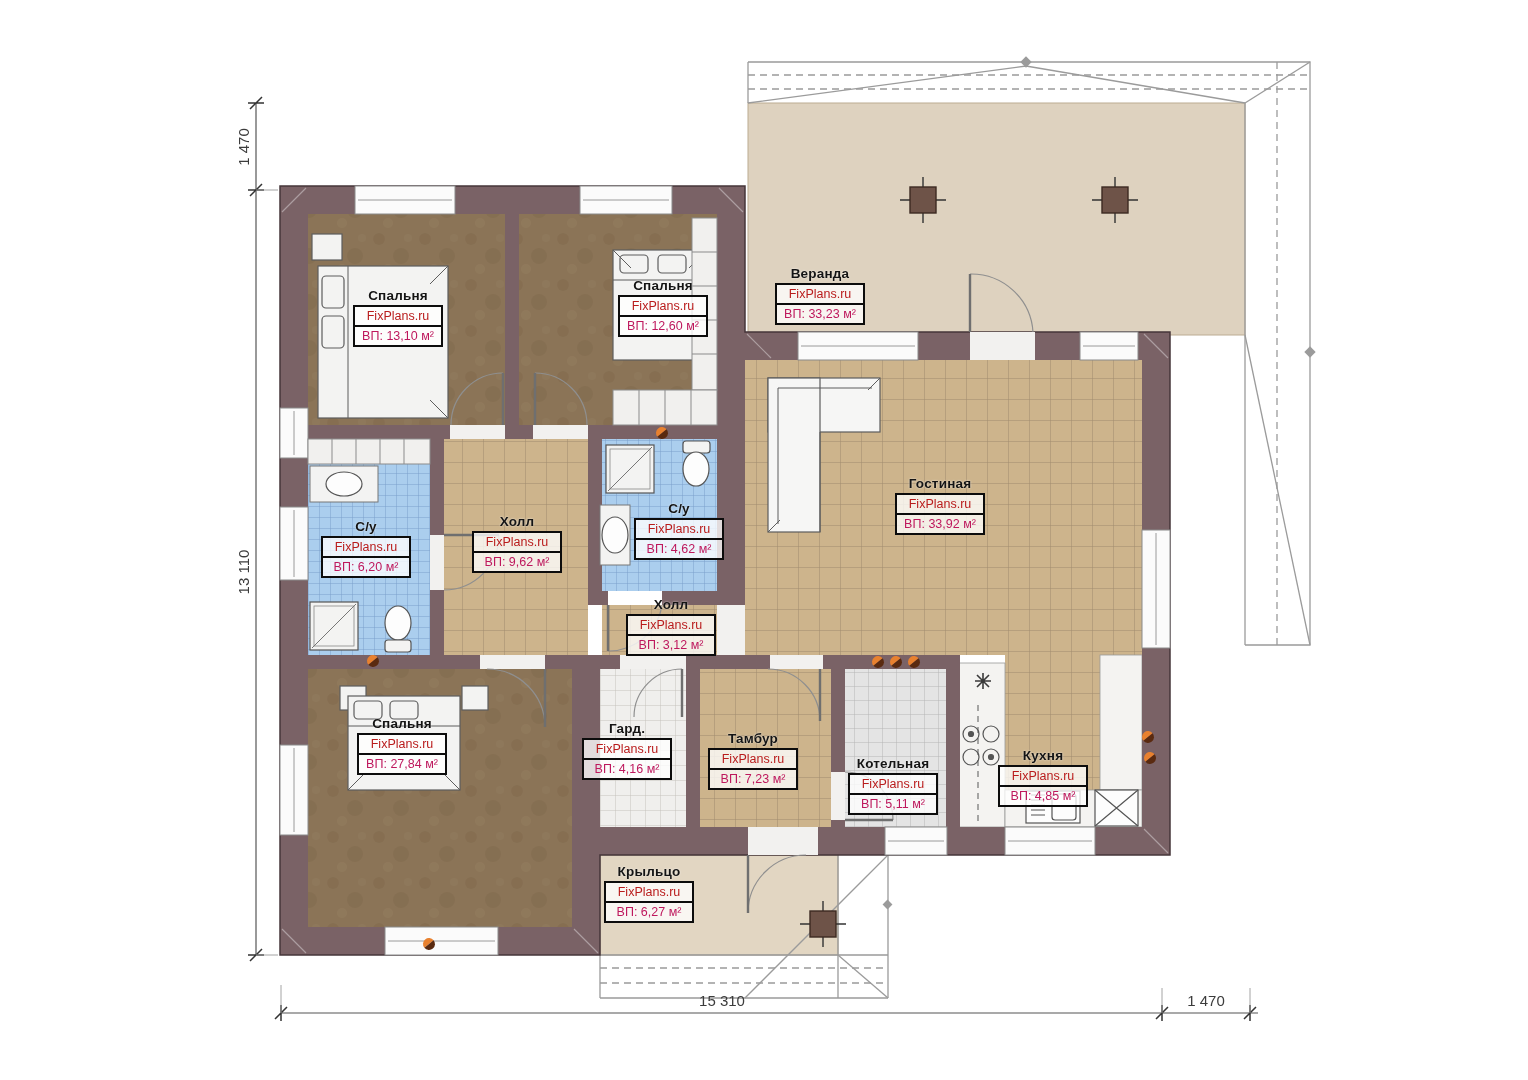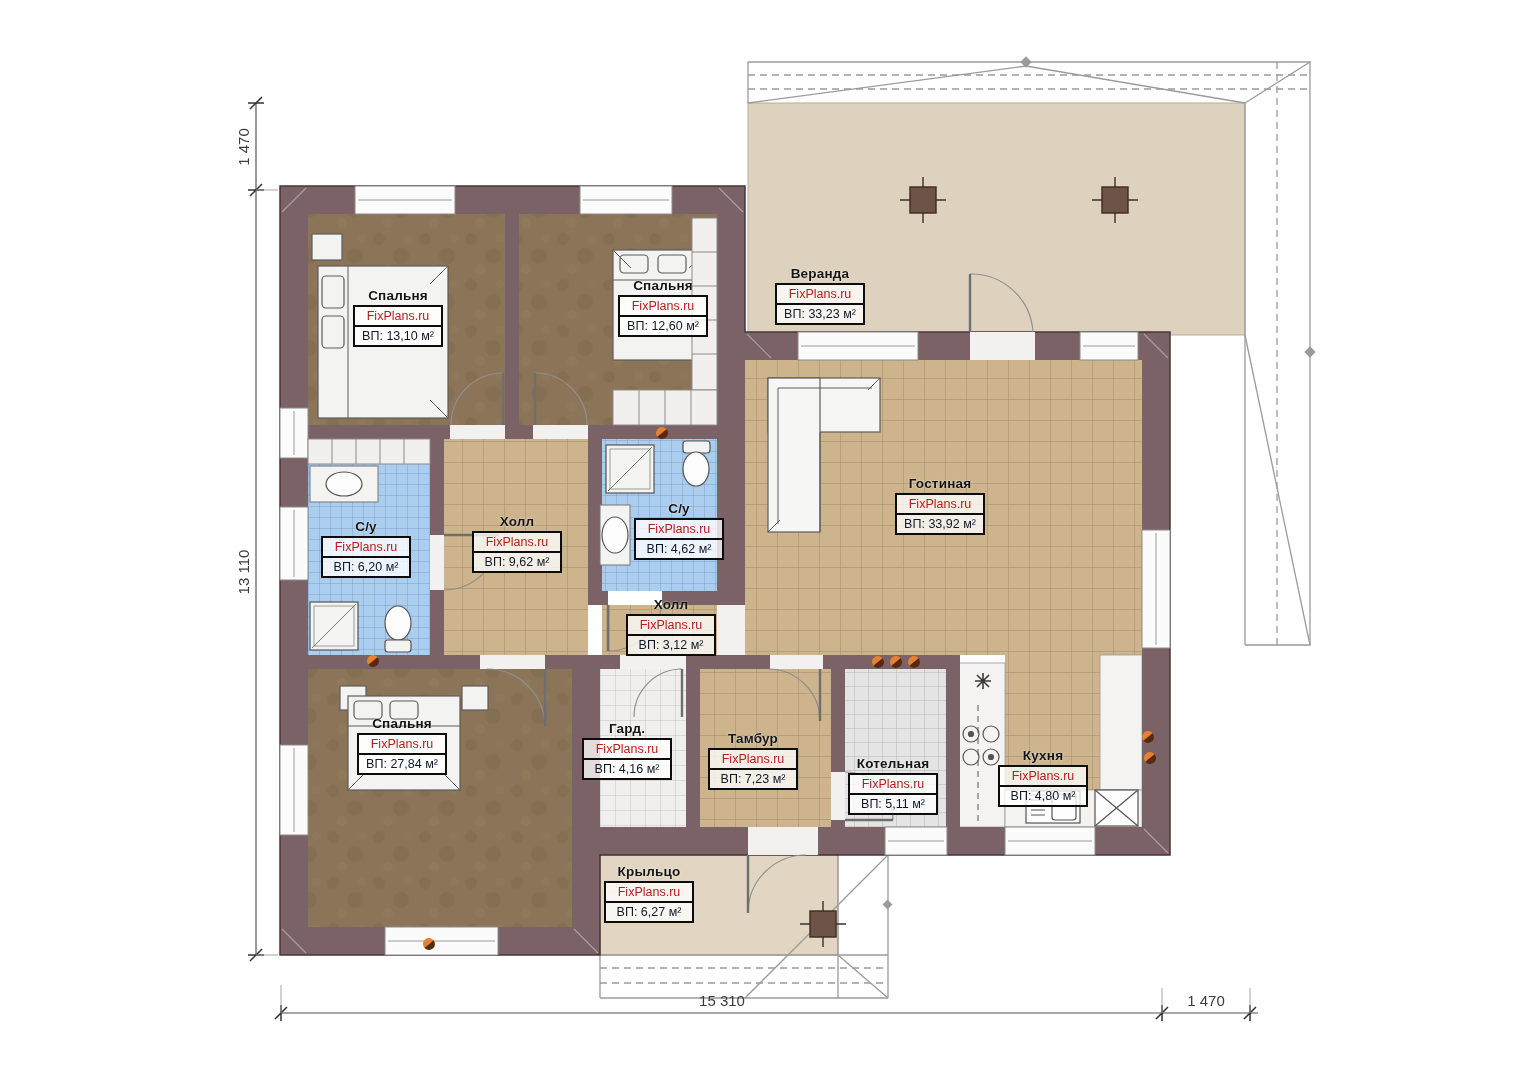--- a/index.html
+++ b/index.html
@@ -5,21 +5,21 @@
   html,body{margin:0;padding:0;background:#fff;}
   .canvas{position:relative;width:1528px;height:1080px;background:#ffffff;overflow:hidden;
           font-family:"Liberation Sans", sans-serif;}
   svg{position:absolute;left:0;top:0;}
   .room-label{position:absolute;transform:translateX(-50%);text-align:center;z-index:5;}
   .rl-name{font-size:13.5px;font-weight:bold;color:#141414;letter-spacing:.2px;margin-bottom:2px;
            text-shadow:0 0 2px rgba(255,255,255,.8);}
   .rl-box{display:inline-block;border:2px solid #0c0c0c;background:rgba(255,255,255,.78);
           min-width:86px;}
   .rl-brand{font-size:12.5px;color:#b91c1c;padding:1px 6px;line-height:16px;}
-  .rl-area{font-size:12.5px;color:#0f172a;padding:1px 6px;line-height:16px;border-top:2px solid #0c0c0c;}
+  .rl-area{font-size:12.5px;color:#be185d;padding:1px 6px;line-height:16px;border-top:2px solid #0c0c0c;}
   .dim{position:absolute;font-size:15px;color:#3c3c3c;z-index:4;white-space:nowrap;}
   .dim.vert{transform:translate(-50%,-50%) rotate(-90deg);}
   .dim.horiz{transform:translate(-50%,-100%);}
 </style>
 </head>
 <body>
 
 <div class="canvas">
 
 <svg width="1528" height="1080" viewBox="0 0 1528 1080">
@@ -431,21 +431,21 @@
   <div class="rl-box">
     <div class="rl-brand">FixPlans.ru</div>
     <div class="rl-area">ВП: 5,11 м²</div>
   </div>
 </div>
 
 <div class="room-label" style="left:1043px;top:748px;">
   <div class="rl-name">Кухня</div>
   <div class="rl-box">
     <div class="rl-brand">FixPlans.ru</div>
-    <div class="rl-area">ВП: 4,80 м²</div>
+    <div class="rl-area">ВП: 4,85 м²</div>
   </div>
 </div>
 
 <div class="room-label" style="left:649px;top:864px;">
   <div class="rl-name">Крыльцо</div>
   <div class="rl-box">
     <div class="rl-brand">FixPlans.ru</div>
     <div class="rl-area">ВП: 6,27 м²</div>
   </div>
 </div>

